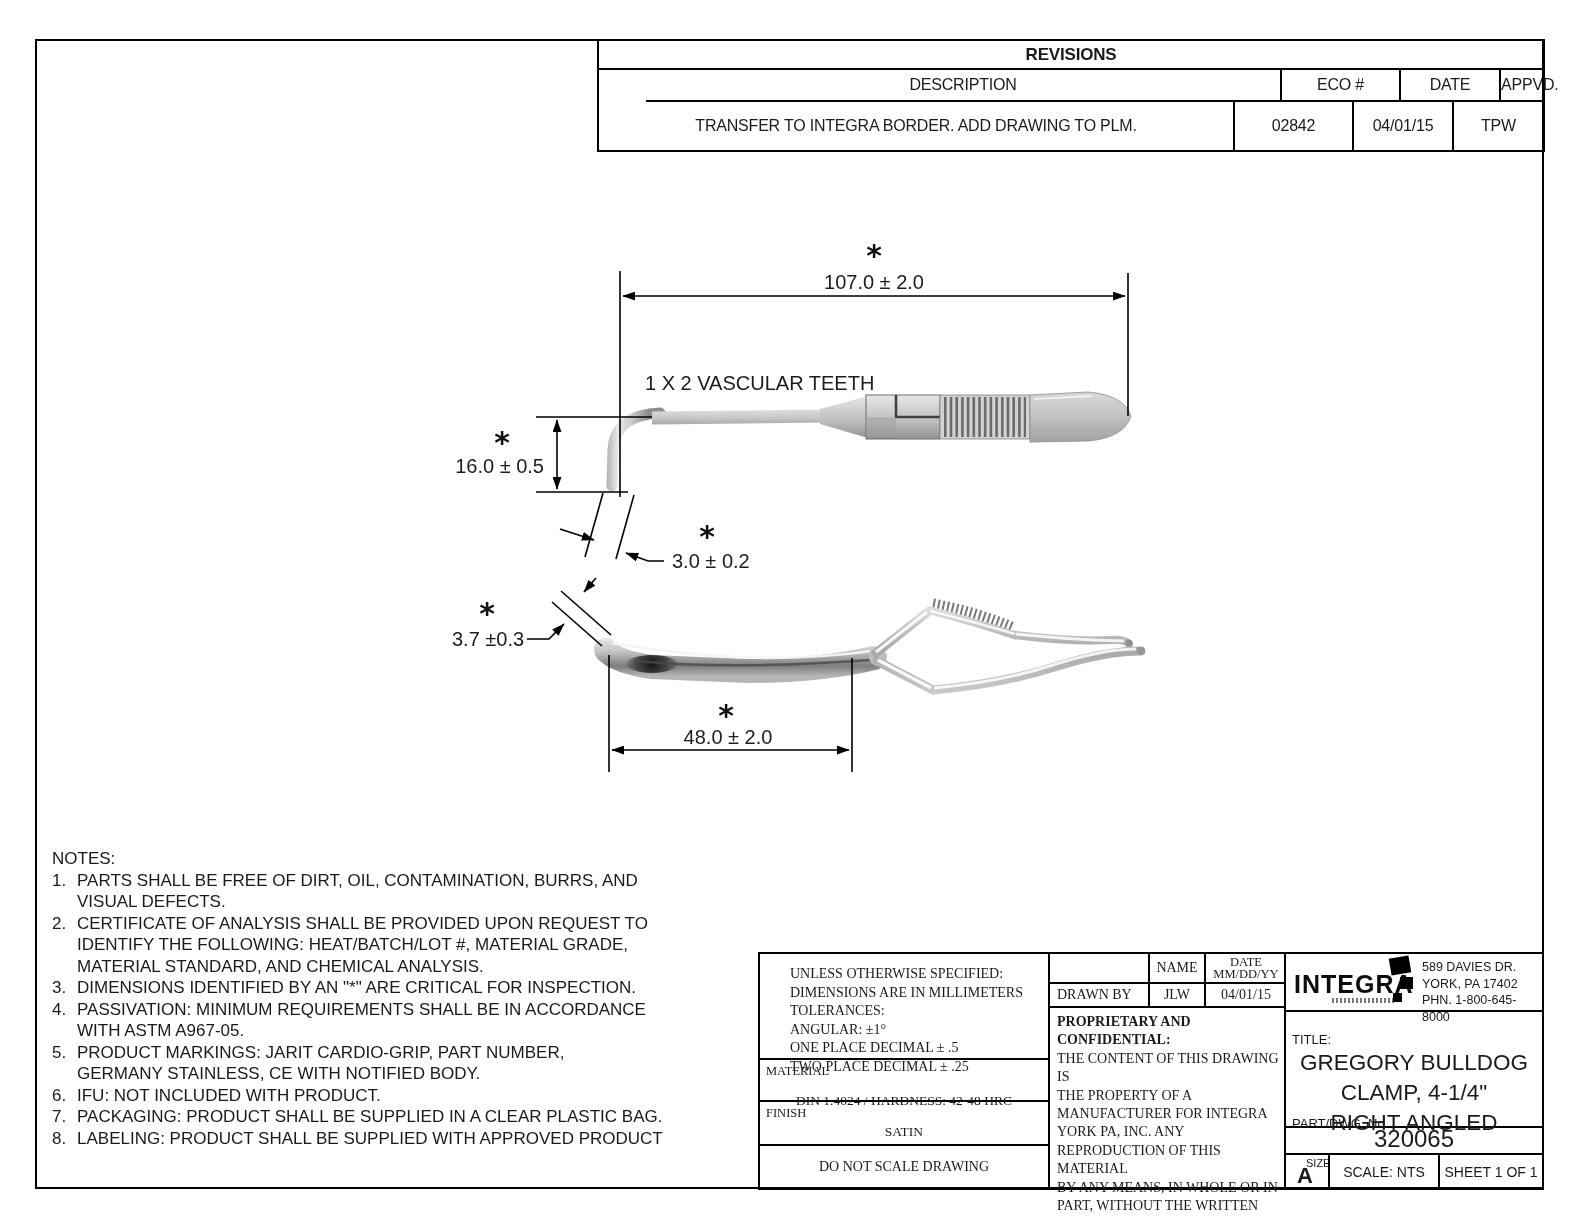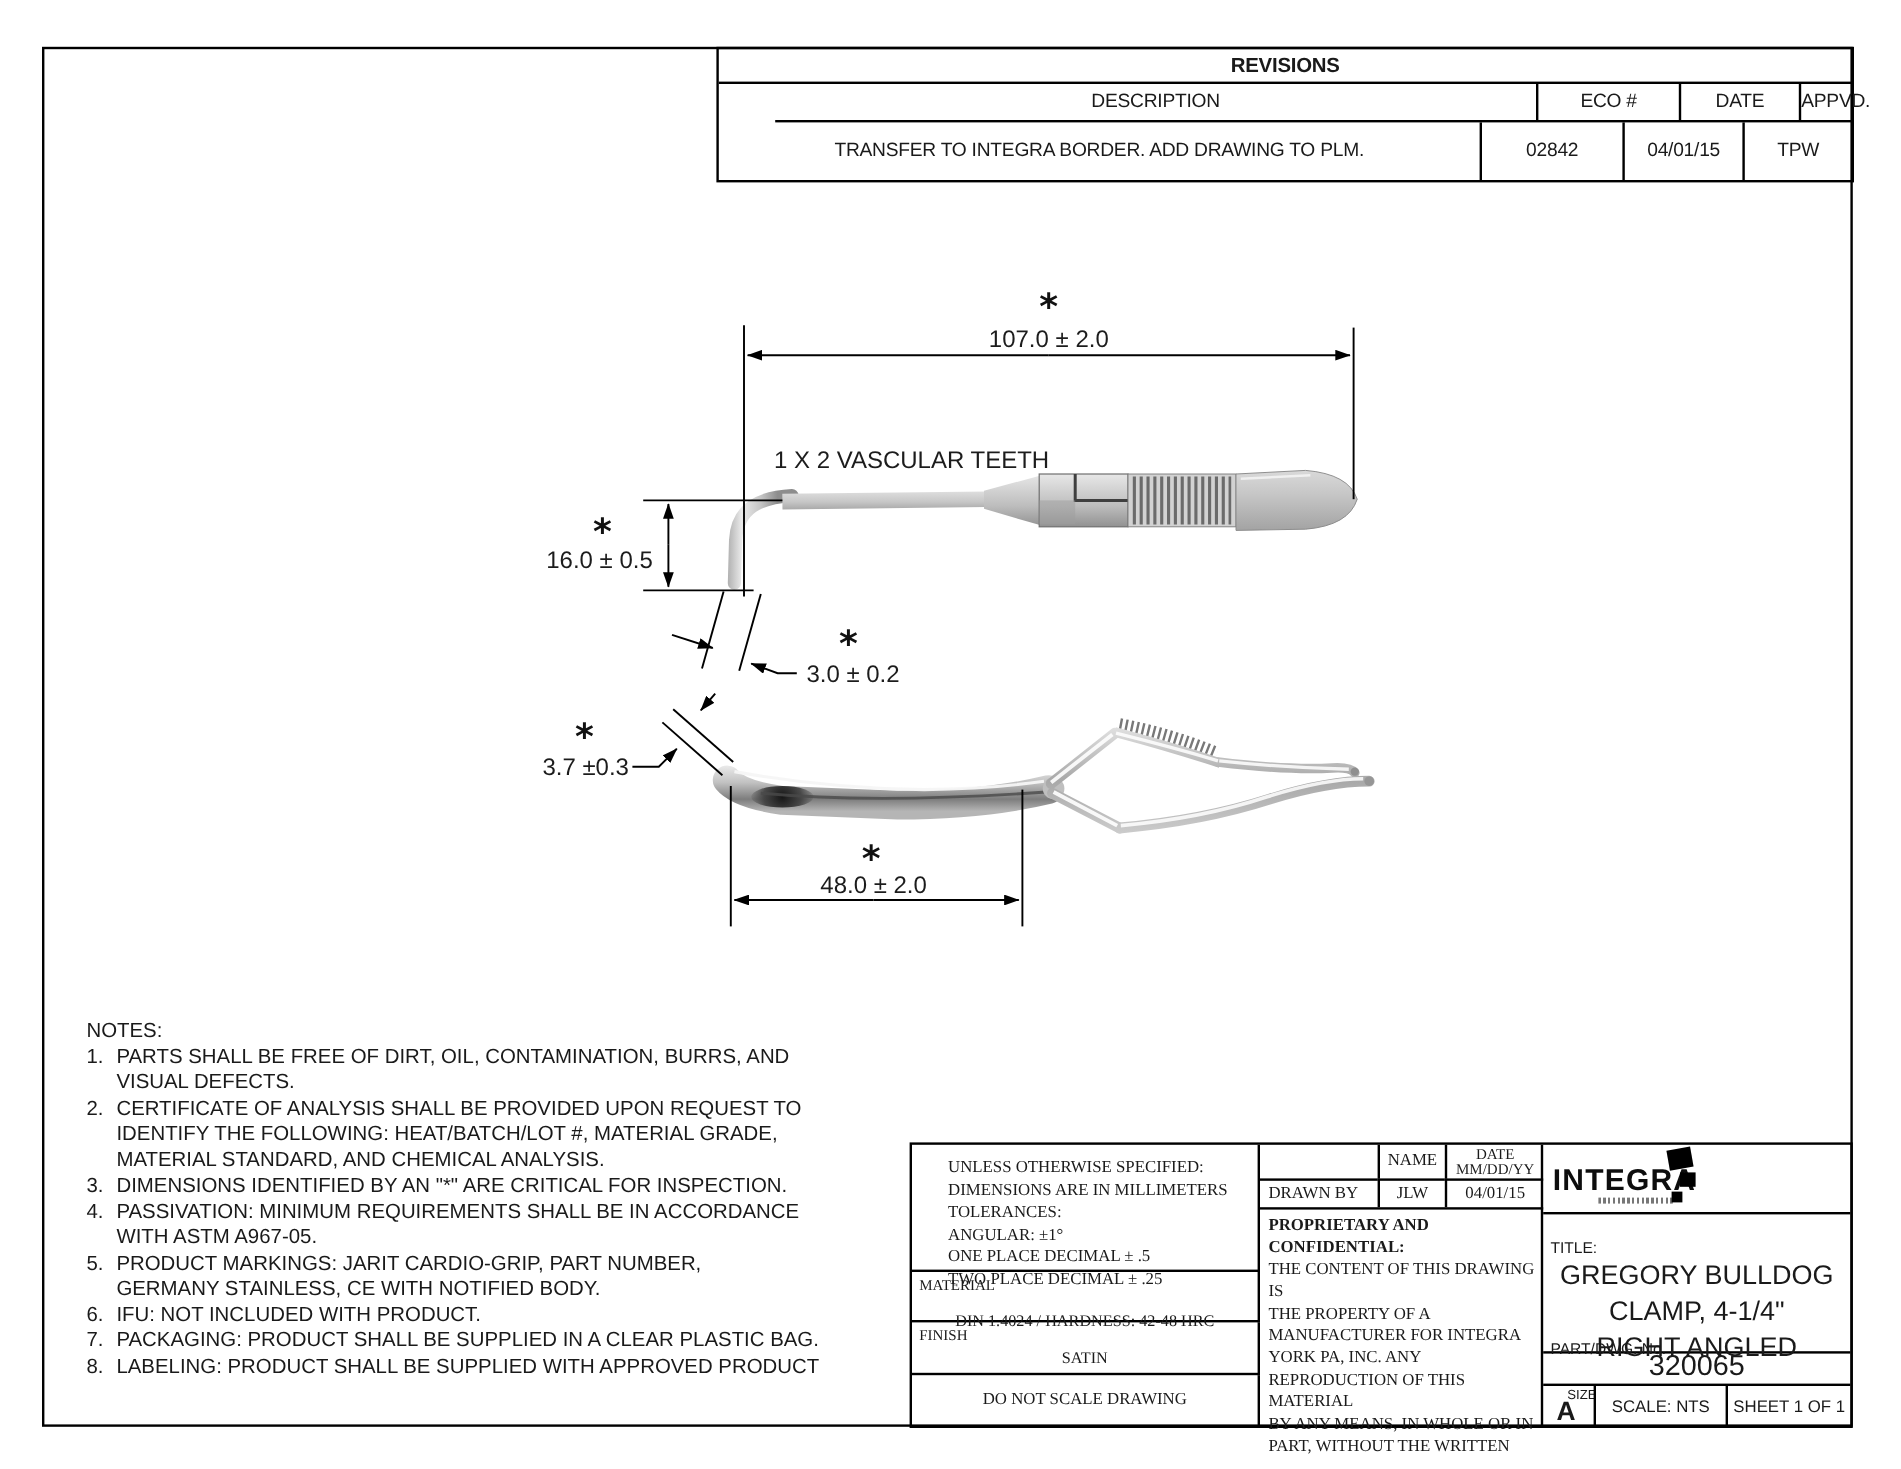--- a/index.html
+++ b/index.html
@@ -11,21 +11,21 @@
   
   .rev{left:597px;top:39px;width:948px;height:113px;border:2px solid #000;display:flex;flex-direction:column;}
   .rev-title{height:27px;border-bottom:2px solid #000;display:flex;align-items:center;justify-content:center;
              font-weight:bold;font-size:17px;letter-spacing:-0.2px;}
   .rev-head,.rev-row{display:grid;grid-template-columns:634px 119px 100px 1fr;}
   .rev-head{height:30px;border-bottom:2px solid #000;margin-left:47px;}
   .rev-row{flex:1;}
   .rev-cell{display:flex;align-items:center;justify-content:center;font-size:16px;letter-spacing:-0.2px;}
   .rev-cell.bl{border-left:2px solid #000;}
   
-  .notes{left:52px;top:848px;width:625px;font-size:17px;line-height:21.5px;margin-left:20px;}
+  .notes{left:52px;top:848px;width:625px;font-size:17px;line-height:21.5px;}
   .note-item{display:flex;}
   .note-num{width:25px;flex:none;}
   .note-line{display:block;}
   
   .tb{left:758px;top:952px;width:786px;height:238px;border:2px solid #000;}
   .br2{border-right:2px solid #000;font-family:Liberation Serif, serif;}
   .bb2{border-bottom:2px solid #000;}
   .tol{left:0;top:0;width:290px;height:106px;padding:11px 0 0 30px;font-size:14px;line-height:18.6px;}
   .mat{left:0;top:106px;width:290px;height:42px;}
   .fin{left:0;top:148px;width:290px;height:44px;}
@@ -312,20 +312,25 @@
       </div>
     </div>
 
     <div class="abs right">
       <div class="abs logo">
         <span class="logo-word">INTEGRA</span>
         <span class="logo-tag"></span>
         <span class="sq" style="left:104px;top:3px;width:20px;height:17px;transform:rotate(-10deg)"></span>
         <span class="sq" style="left:114px;top:23px;width:13px;height:12px"></span>
         <span class="sq" style="left:107px;top:39px;width:9px;height:9px"></span>
+        <span class="addr">
+          <span style="display:block">589 DAVIES DR.</span>
+          <span style="display:block">YORK, PA 17402</span>
+          <span style="display:block">PHN. 1-800-645-8000</span>
+        </span>
       </div>
 
       <div class="abs titlebox">
         <span class="smalllab">TITLE:</span>
         <div class="title-lines">
           <div>GREGORY BULLDOG</div>
           <div>CLAMP, 4-1/4"</div>
           <div>RIGHT ANGLED</div>
         </div>
       </div>

